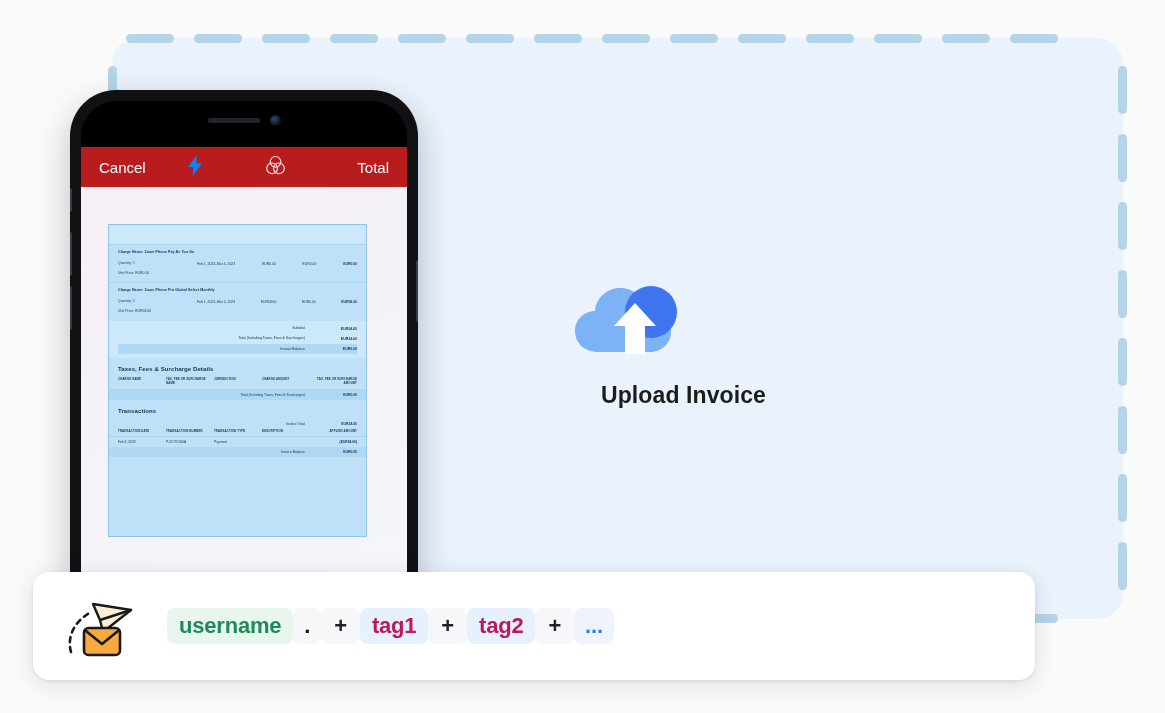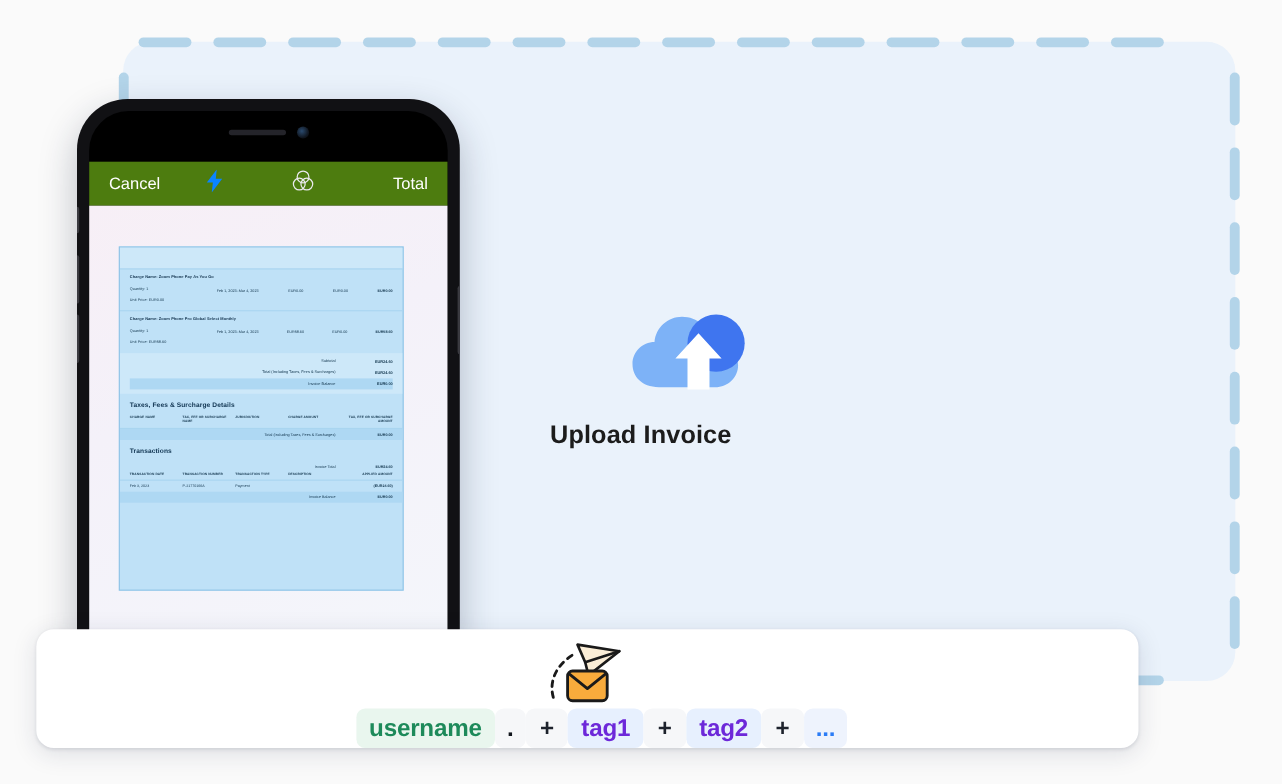--- a/index.html
+++ b/index.html
@@ -20,21 +20,21 @@
   }
   .dash {
     position: absolute;
     background: #b3d4e9;
     border-radius: 40px;
   }
 
   
   .upload-block {
     position: absolute; left: 500px; top: 270px;
-    width: 266px; text-align: left;
+    width: 266px; text-align: right;
   }
   .cloud-wrap { position: relative; width: 120px; height: 90px; margin: 0 auto 22px; }
   .upload-label {
     font-size: 23px; font-weight: 700; color: #1c1c1c;
     letter-spacing: .1px;
   }
 
   
   .phone {
     position: absolute; left: 70px; top: 90px;
@@ -57,21 +57,21 @@
     height: 22px; display: flex; align-items: center; justify-content: center;
     gap: 10px;
   }
   .speaker { width: 52px; height: 5px; background: #24242a; border-radius: 3px; }
   .cam {
     width: 11px; height: 11px; border-radius: 50%;
     background: radial-gradient(circle at 40% 38%, #2a4a6e 0%, #10161f 62%, #05070a 100%);
   }
   .cam-toolbar {
     position: absolute; left: 0; top: 46px; width: 100%; height: 40px;
-    display: flex; align-items: center; background: #4d7c0f;
+    display: flex; align-items: center; background: #b91c1c;
     padding: 0 18px;
   }
   .cam-toolbar .t-left  { flex: 0 0 auto; color: #fff; font-size: 15px; }
   .cam-toolbar .t-right { flex: 0 0 auto; color: #fff; font-size: 15px; margin-left: auto; }
   .cam-toolbar .t-mid   { display: flex; align-items: center; gap: 62px; margin-left: 42px; }
 
   .viewfinder {
     position: absolute; left: 0; top: 86px; right: 0; bottom: 0;
     background: linear-gradient(155deg,#f7eff6 0%, #f4f1f9 40%, #f4f6fb 100%);
     overflow: hidden;
@@ -125,34 +125,33 @@
 
   
   .email-bar {
     position: absolute; left: 33px; top: 572px;
     width: 1002px; height: 108px;
     background: #fff;
     border-radius: 16px;
     box-shadow: 0 5px 22px rgba(30,40,70,.13), 0 1px 3px rgba(30,40,70,.10);
     display: flex; align-items: center;
     padding: 0 30px;
-    flex-direction: column;
   }
   .mail-icon { width: 78px; height: 72px; position: relative; flex: 0 0 auto; }
   .addr { display: flex; align-items: center; margin-left: 26px; }
   .chip {
     display: inline-flex; align-items: center; justify-content: center;
     height: 36px; padding: 0 12px; border-radius: 8px;
     font-size: 22px; font-weight: 700; letter-spacing: -.2px;
   }
   .chip-user  { background: #e9f6ee; color: #1d8a5a; }
   .chip-dot   { background: #f6f7f9; color: #11151c; padding: 0 11px; font-size: 22px; }
   .chip-cat   { background: #fdeaf4; color: #e1479d; }
   .chip-plus  { background: #f6f7f9; color: #1d222c; padding: 0 13px; }
-  .chip-tag   { background: #e7f0fe; color: #6d28d9; }
+  .chip-tag   { background: #e7f0fe; color: #be185d; }
   .chip-ellip { background: #eef3fd; color: #2b7cf6; padding: 0 11px; }
   .domain-txt { font-size: 24px; font-weight: 700; color: #11151c; margin-left: 10px; letter-spacing: -.4px;}
 </style>
 </head>
 <body>
 
 <div id="stage">
 
   <div class="dropzone">
     <div id="dash-layer">

